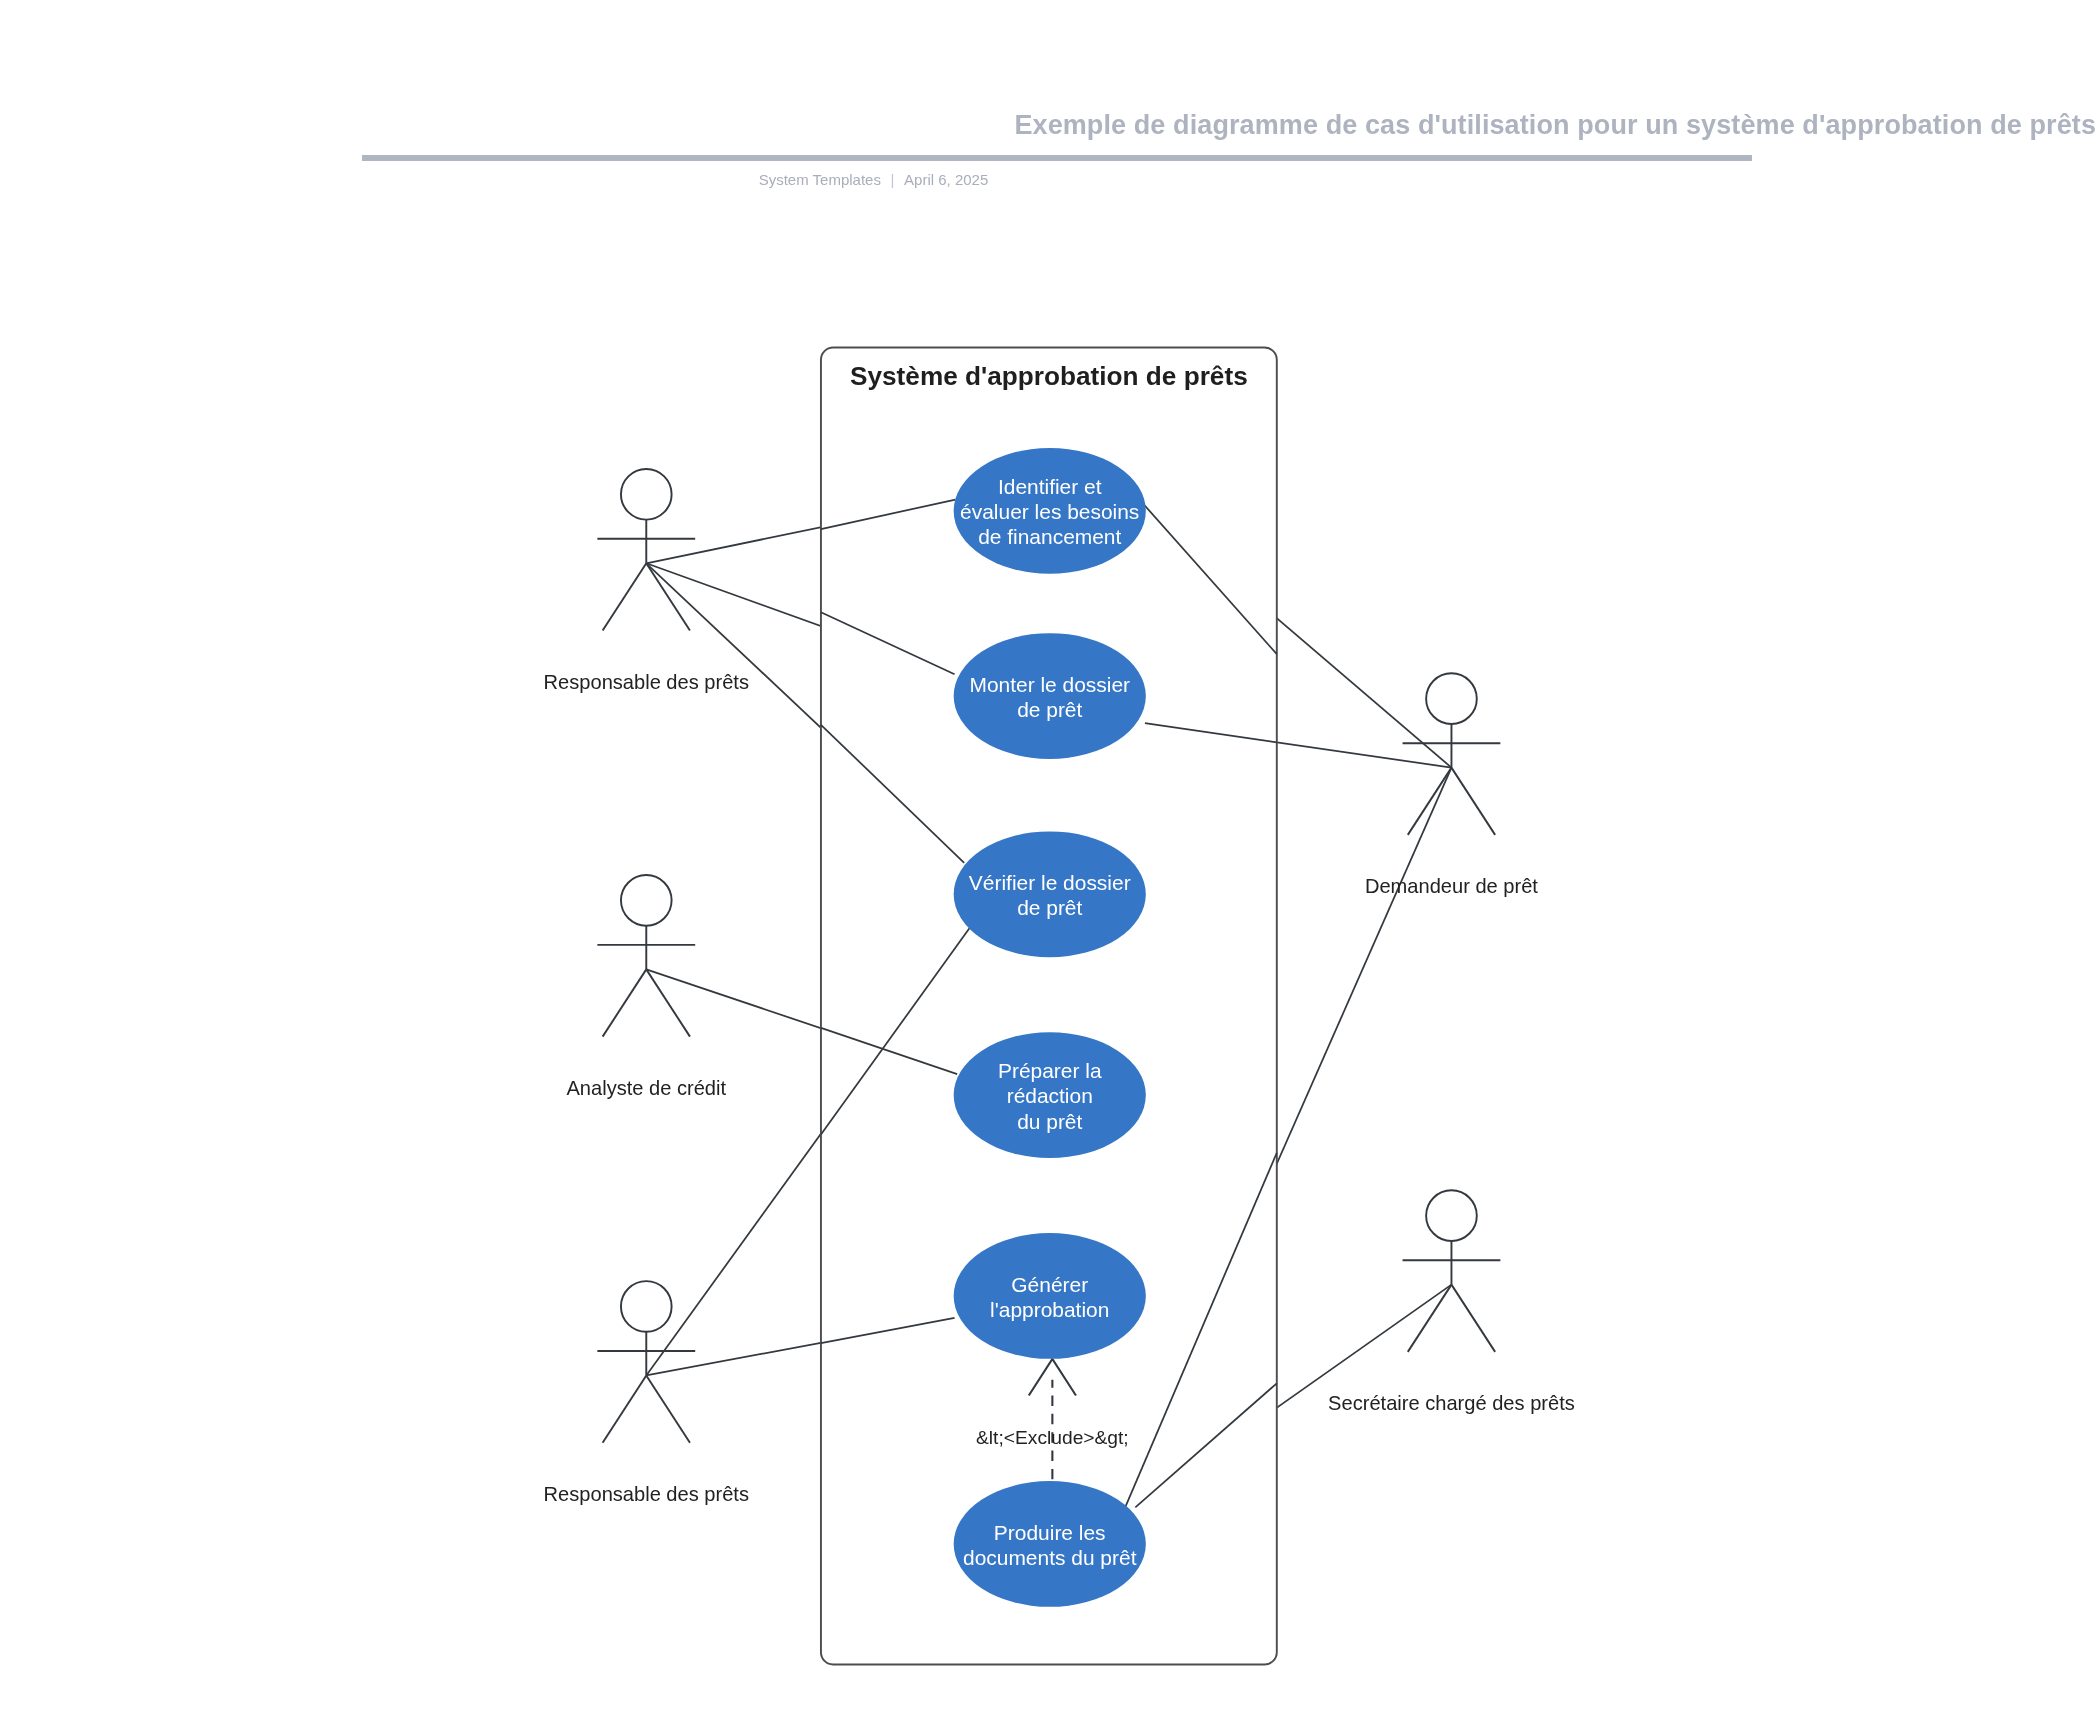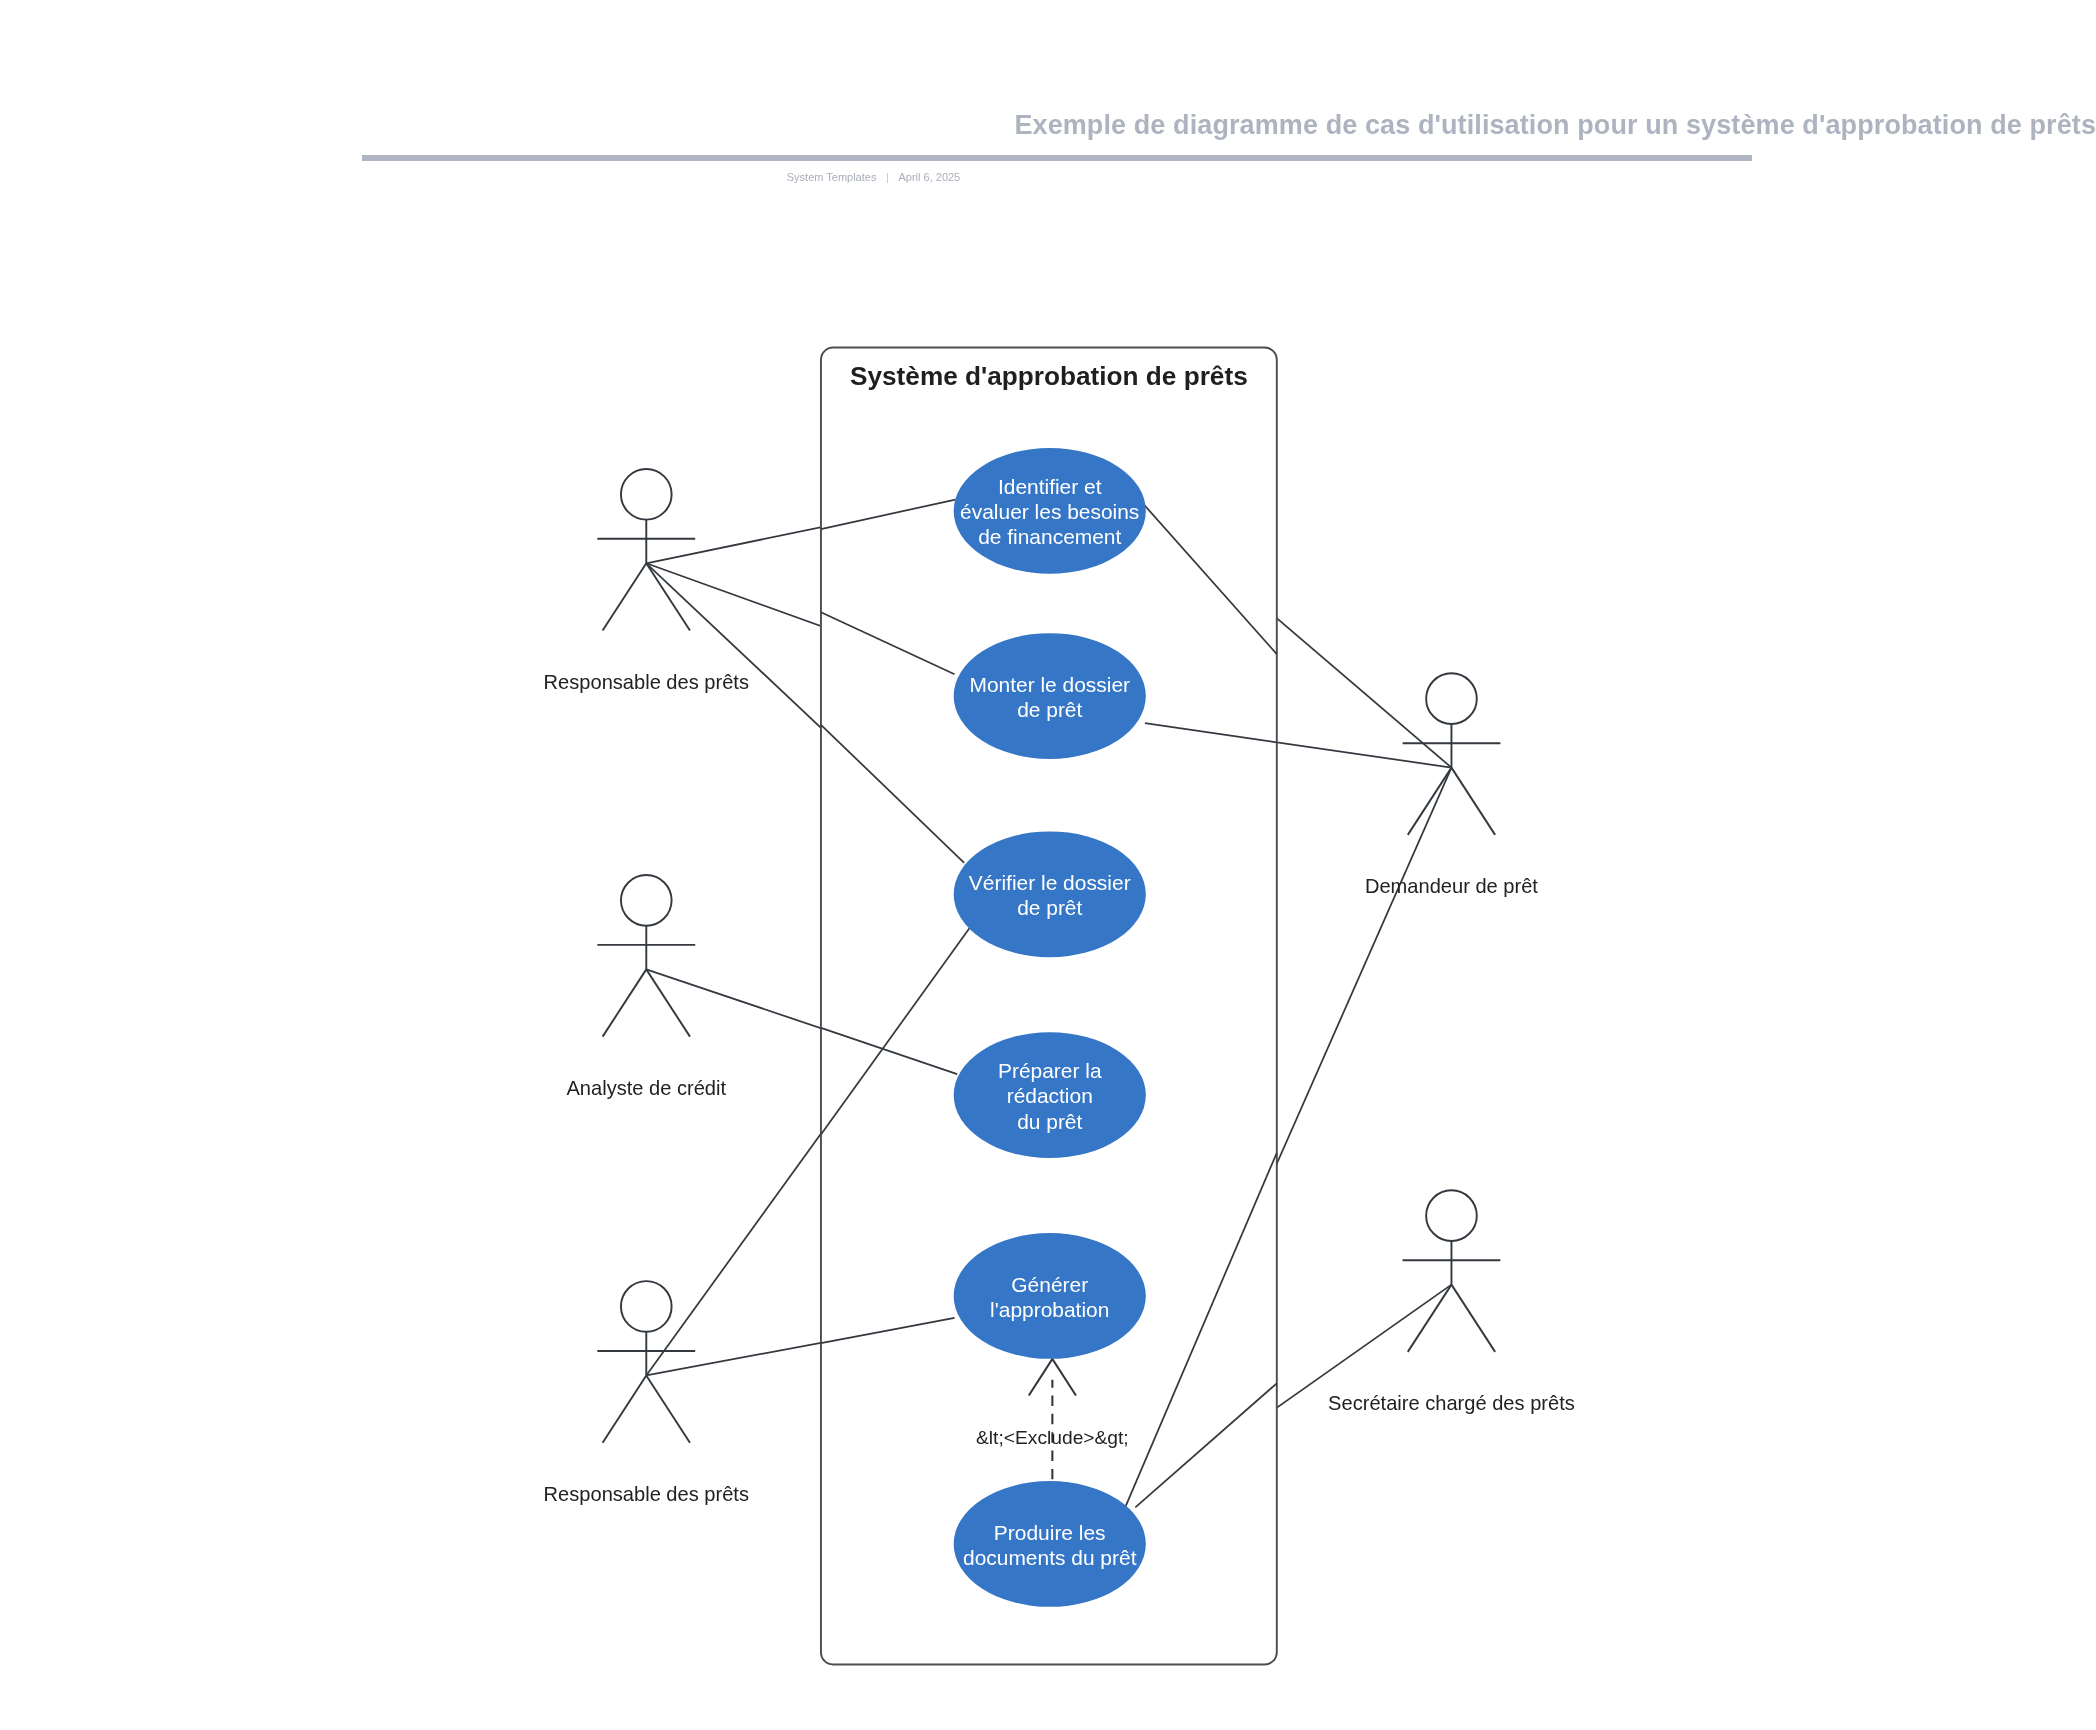--- a/index.html
+++ b/index.html
@@ -47,21 +47,21 @@
     width: 1390px;
     height: 6.1px;
     background: #b0b5c2;
   }
   #doc-meta {
     position: absolute;
     left: 0;
     top: 171px;
     width: 1747px;
     text-align: center;
-    font-size: 11px;
+    font-size: 15px;
     color: #a9aeba;
   }
   #doc-meta .sep {
     display: inline-block;
     margin: 0 9.6px;
     color: #c2c6d1;
     font-weight: 300;
   }
   
   #diagram {

